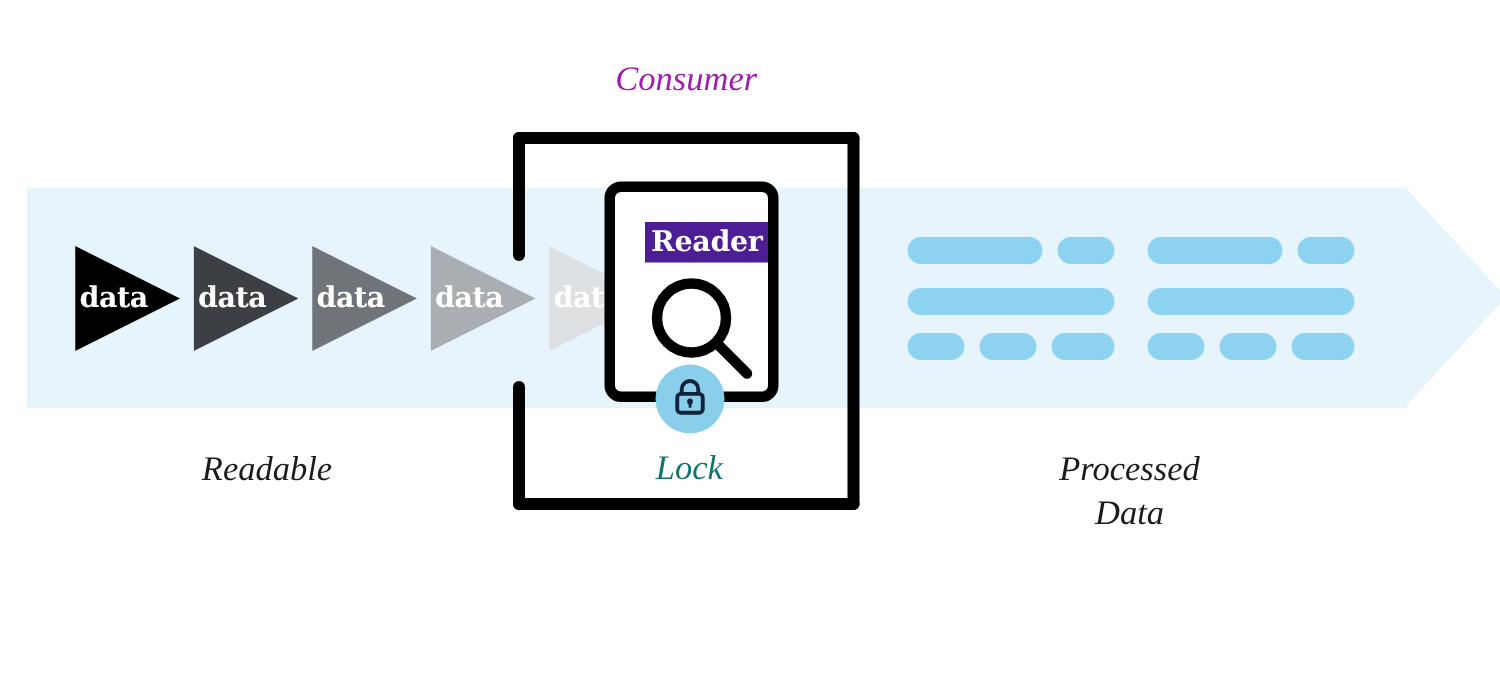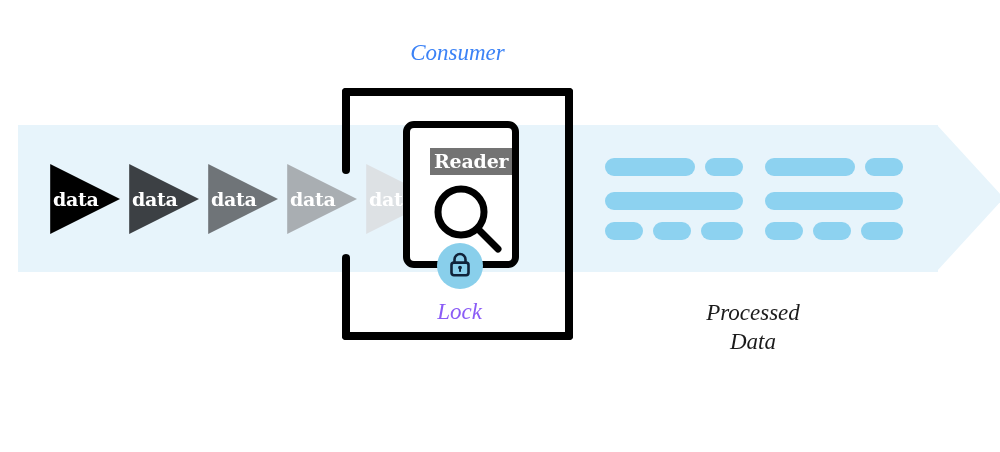--- a/index.html
+++ b/index.html
@@ -100,40 +100,40 @@
   }
 
   .consumer-title {
     position: absolute;
     left: 342px;
     top: 40px;
     width: 231px;
     text-align: center;
     font-style: italic;
     font-size: 23px;
-    color: #3b82f6;
+    color: #a21caf;
   }
 
   
   .reader-card {
     position: absolute;
     left: 403px;
     top: 121px;
     width: 116px;
     height: 147px;
     background: #ffffff;
     border: 7px solid #000000;
     border-radius: 11px;
     box-sizing: border-box;
   }
   .reader-tag {
     position: absolute;
     left: 20px;
     top: 20px;
-    background: #737373;
+    background: #4c1d95;
     color: #ffffff;
     font-family: "DejaVu Serif", "Liberation Serif", serif;
     font-weight: bold;
     font-size: 19px;
     line-height: 27px;
     padding: 0 4px;
     letter-spacing: -0.2px;
   }
   .magnifier {
     position: absolute;
@@ -157,21 +157,21 @@
     justify-content: center;
   }
   .lock-label {
     position: absolute;
     left: 372px;
     top: 299px;
     width: 175px;
     text-align: center;
     font-style: italic;
     font-size: 23px;
-    color: #8b5cf6;
+    color: #0f766e;
   }
 
   
   .bar {
     position: absolute;
     background: #8dd2f0;
     border-radius: 9px;
     height: 18px;
   }
 
@@ -262,20 +262,21 @@
         <rect x="5.5" y="12.6" width="17" height="12.6" rx="2.4" fill="none" stroke="#10233a" stroke-width="2.6"></rect>
         <circle cx="14" cy="17.6" r="1.9" fill="#10233a"></circle>
         <rect x="13.1" y="17.6" width="1.9" height="4.2" fill="#10233a"></rect>
       </svg>
     </span>
   </div>
 
   <div class="lock-label">Lock</div>
 
   <div class="flow-label" id="readable-stream-label">
+    <div>Readable</div>
   </div>
 
   <div class="flow-label" id="processed-data-label">
     <div>Processed</div>
     <div>Data</div>
   </div>
 
 </div>
 
 </body></html>

